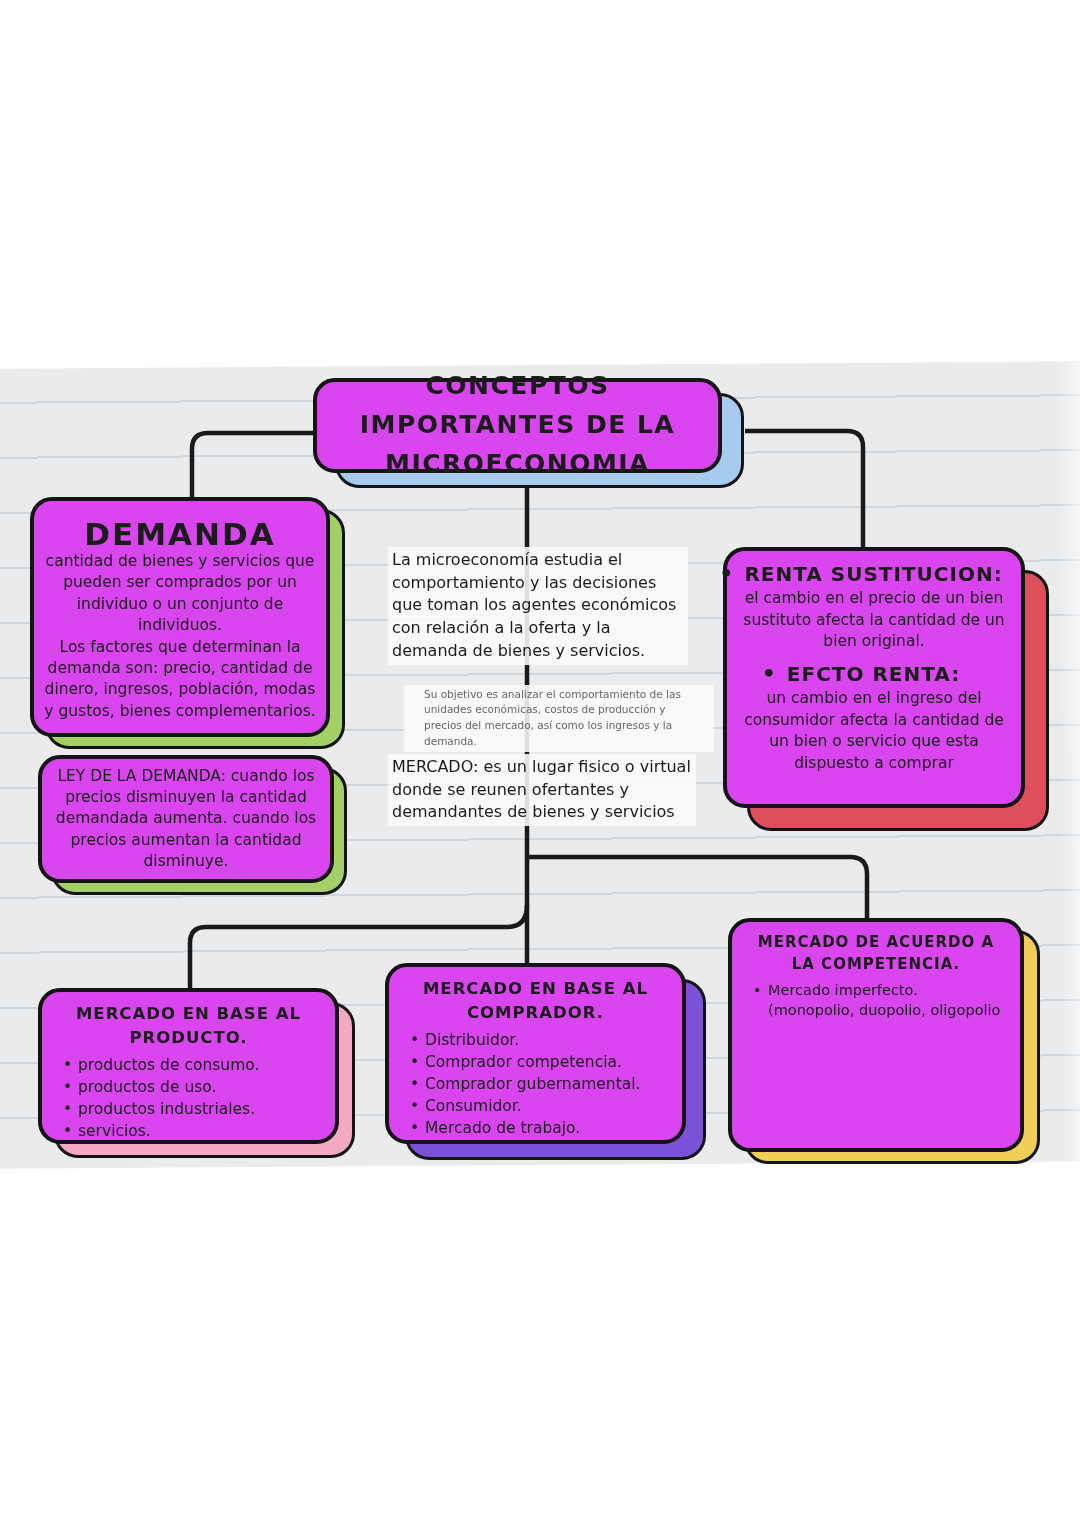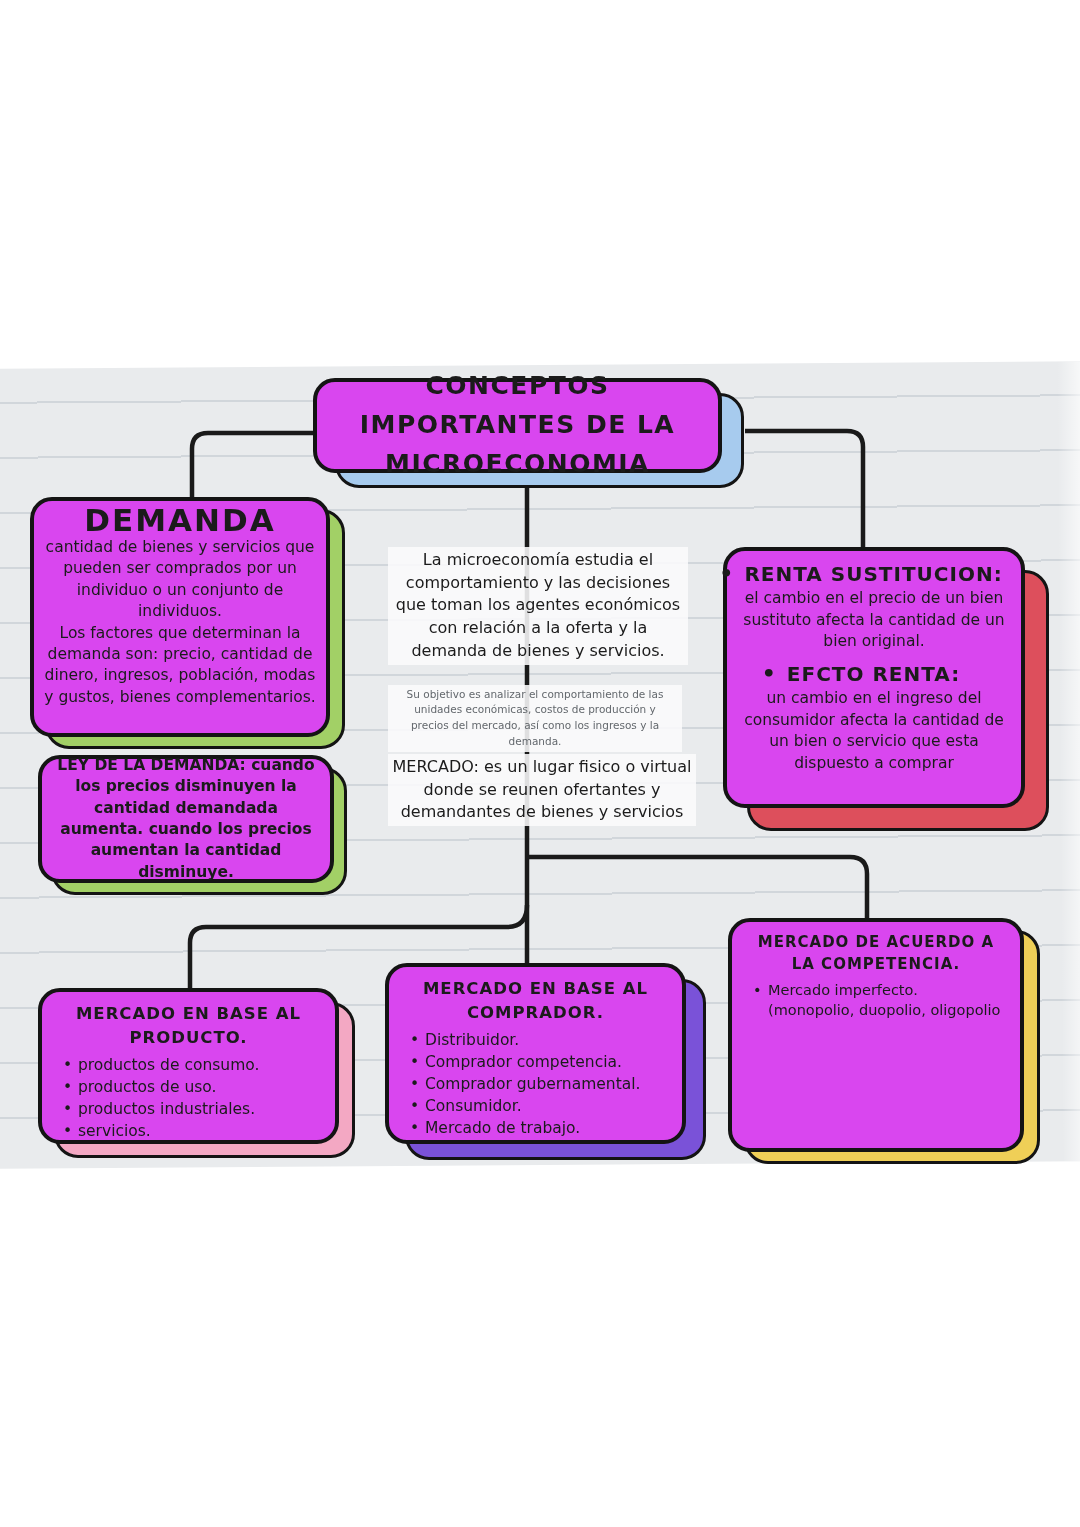--- a/index.html
+++ b/index.html
@@ -26,29 +26,29 @@
 
   
   #n-title{left:313px;top:378px;width:409px;height:95px;}
   #n-title .shadow{left:22px;top:15px;width:403px;height:89px;background:#a7cbee;}
   #n-title .card{display:flex;align-items:center;justify-content:center;text-align:center;
     font-size:25px;font-weight:700;letter-spacing:1.5px;line-height:1.55;padding:4px 14px;}
 
   
   #n-demanda{left:30px;top:497px;width:300px;height:240px;}
   #n-demanda .shadow{left:15px;top:12px;width:294px;height:234px;background:#a2d066;}
-  #n-demanda .card{padding:2px 10px;text-align:center;}
+  #n-demanda .card{padding:16px 10px;text-align:center;}
   #n-demanda h2{margin:0;font-size:31px;letter-spacing:2px;line-height:1.1;}
   #n-demanda p{margin:0;font-size:15.5px;line-height:1.38;text-align:center;}
 
   
   #n-ley{left:38px;top:755px;width:296px;height:128px;}
   #n-ley .shadow{left:13px;top:12px;width:290px;height:122px;background:#a2d066;}
   #n-ley .card{display:flex;align-items:center;justify-content:center;text-align:center;
-    font-size:15.5px;line-height:1.38;padding:4px 10px;font-weight:bold;}
+    font-size:15.5px;line-height:1.38;padding:4px 10px;}
 
   
   #n-efectos{left:723px;top:547px;width:302px;height:261px;}
   #n-efectos .shadow{left:24px;top:23px;width:296px;height:255px;background:#dd4f5c;}
   #n-efectos .card{padding:10px 12px;text-align:center;}
   .efx-head{font-size:20px;font-weight:700;letter-spacing:1px;display:flex;align-items:center;justify-content:center;gap:10px;}
   .efx-head .dot{font-size:22px;margin-left:-26px;}
   #n-efectos p{margin:2px 0 8px 0;font-size:15.5px;line-height:1.4;}
 
   
@@ -61,23 +61,23 @@
 
   .mk-card{padding:8px 8px 0 8px;}
   .mk-card h3{margin:2px 6px 4px 6px;text-align:center;font-size:16.5px;letter-spacing:1px;line-height:1.45;}
   .mk-card ul{margin:4px 0 0 0;padding:0 4px 0 28px;list-style:none;}
   .mk-card ul li{font-size:15.5px;line-height:1.42;position:relative;}
   .mk-card ul li::before{content:"•";position:absolute;left:-15px;}
   #n-competencia h3{font-size:15px;}
   #n-competencia ul li{font-size:14.5px;line-height:1.4;}
 
   
-  .freetext{position:absolute;background:rgba(250,251,252,0.88);border-radius:0;text-align:center;}
+  .freetext{position:absolute;background:rgba(250,251,252,0.88);border-radius:0;}
   #t-intro{left:388px;top:531px;width:292px;font-size:16px;line-height:1.42;padding:2px 4px;}
-  #t-objetivo{left:388px;top:674px;width:270px;font-size:10.5px;line-height:1.5;color:#63686d;padding:2px 12px;}
+  #t-objetivo{left:404px;top:674px;width:270px;font-size:10.5px;line-height:1.5;color:#63686d;padding:2px 20px;}
   #t-mercado{left:388px;top:738px;width:300px;font-size:16px;line-height:1.42;padding:2px 4px;}
 </style>
 </head>
 <body>
 
 <div id="canvas">
 
   <div id="paper">
     <div class="rules"></div>
     <div class="edge"></div>

